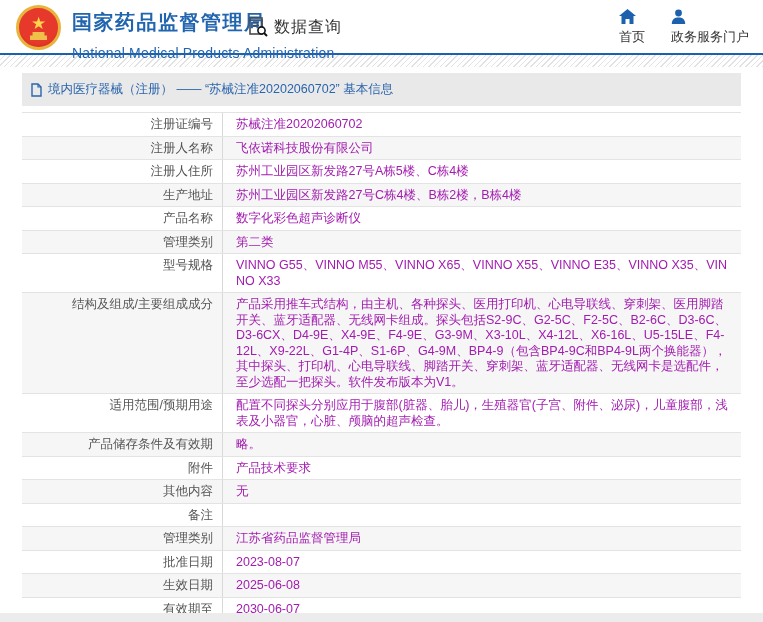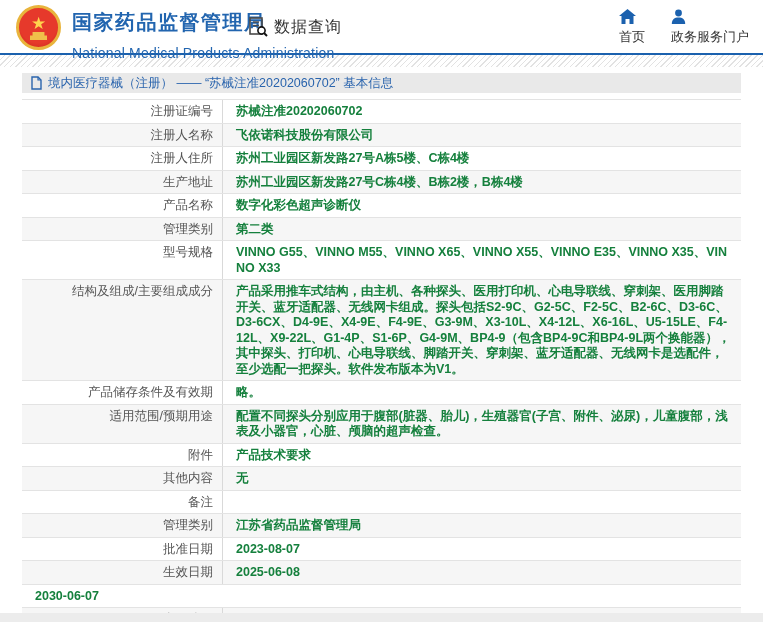--- a/index.html
+++ b/index.html
@@ -21,32 +21,32 @@
   .data-query .dq-label { font-size:16px; color:#333; letter-spacing:1px; }
   .header-nav { position:absolute; right:14px; top:9px; display:flex; gap:26px; }
   .nav-item { display:flex; flex-direction:column; cursor:pointer; }
   .nav-item .nav-label { font-size:13px; color:#333; margin-top:4px; }
 
   
   .stripe-band { height:12px; background:repeating-linear-gradient(135deg,#ffffff 0 3px,#e2e2e2 3px 4px); }
 
   
   .content { padding:6px 22px 0 22px; }
-  .breadcrumb { height:20px; background:#e9e9e9; display:flex; align-items:center; gap:6px;
+  .breadcrumb { height:33px; background:#e9e9e9; display:flex; align-items:center; gap:6px;
     padding:0 9px; color:#2a64ad; font-size:12.5px; }
   .spacer { height:6px; }
 
   
   .reg-table { width:100%; border-top:1px solid #e3e3e3; font-size:12.5px; }
   .trow { display:flex; border-bottom:1px solid #e3e3e3; background:#fff; }
   .trow:nth-child(even) { background:#f6f6f6; }
   .tlabel { width:201px; flex:0 0 201px; text-align:right; padding:4px 9px 3px 4px;
     color:#555; font-weight:normal; border-right:1px solid #d9d9d9; line-height:15.5px;
     display:flex; justify-content:flex-end; align-items:flex-start; gap:4px; }
-  .tvalue { flex:1; padding:4px 10px 3px 13px; color:#15803d; line-height:15.5px; word-break:break-all;font-weight:bold; }
+  .tvalue { flex:1; padding:4px 10px 3px 13px; color:#a21caf; line-height:15.5px; word-break:break-all; }
 
   .footer-strip { position:absolute; left:0; bottom:0; width:763px; height:9px; background:#ececec; }
   svg { display:block; }
 </style>
 </head>
 <body>
 
 <div class="header">
   <div class="emblem">
     <span class="star">★</span>
@@ -145,32 +145,32 @@
         <div class="tvalue">VINNO G55、VINNO M55、VINNO X65、VINNO X55、VINNO E35、VINNO X35、VINNO X33</div>
       </div>
       <div class="trow">
         <div class="tlabel">
           <span>结构及组成/主要组成成分</span>
         </div>
         <div class="tvalue">产品采用推车式结构，由主机、各种探头、医用打印机、心电导联线、穿刺架、医用脚踏开关、蓝牙适配器、无线网卡组成。探头包括S2-9C、G2-5C、F2-5C、B2-6C、D3-6C、D3-6CX、D4-9E、X4-9E、F4-9E、G3-9M、X3-10L、X4-12L、X6-16L、U5-15LE、F4-12L、X9-22L、G1-4P、S1-6P、G4-9M、BP4-9（包含BP4-9C和BP4-9L两个换能器），其中探头、打印机、心电导联线、脚踏开关、穿刺架、蓝牙适配器、无线网卡是选配件，至少选配一把探头。软件发布版本为V1。</div>
       </div>
       <div class="trow">
         <div class="tlabel">
+          <span>适用范围/预期用途</span>
+        </div>
+        <div class="tvalue">配置不同探头分别应用于腹部(脏器、胎儿)，生殖器官(子宫、附件、泌尿)，儿童腹部，浅表及小器官，心脏、颅脑的超声检查。</div>
+      </div>
+      <div class="trow">
+        <div class="tlabel">
           <span>产品储存条件及有效期</span>
         </div>
         <div class="tvalue">略。</div>
       </div>
       <div class="trow">
         <div class="tlabel">
-          <span>适用范围/预期用途</span>
-        </div>
-        <div class="tvalue">配置不同探头分别应用于腹部(脏器、胎儿)，生殖器官(子宫、附件、泌尿)，儿童腹部，浅表及小器官，心脏、颅脑的超声检查。</div>
-      </div>
-      <div class="trow">
-        <div class="tlabel">
           <span>附件</span>
         </div>
         <div class="tvalue">产品技术要求</div>
       </div>
       <div class="trow">
         <div class="tlabel">
           <span>其他内容</span>
         </div>
         <div class="tvalue">无</div>
       </div>
@@ -191,20 +191,23 @@
         </div>
         <div class="tvalue">2023-08-07</div>
       </div>
       <div class="trow">
         <div class="tlabel">
           <span>生效日期</span>
         </div>
         <div class="tvalue">2025-06-08</div>
       </div>
       <div class="trow">
+        <div class="tlabel">
+          <span>有效期至</span>
+        </div>
         <div class="tvalue">2030-06-07</div>
       </div>
       <div class="trow">
         <div class="tlabel">
           <span>变更情况</span>
         </div>
         <div class="tvalue"></div>
       </div>
     </div>
 </div>

